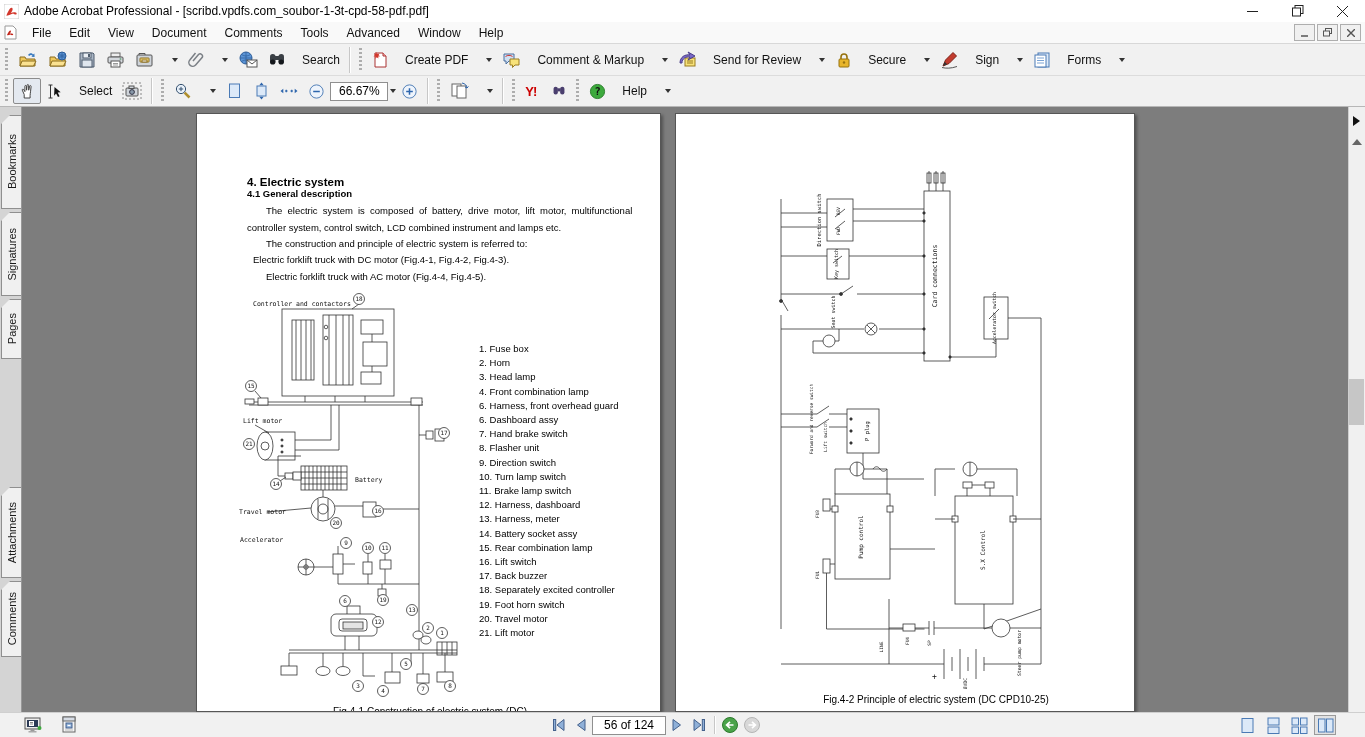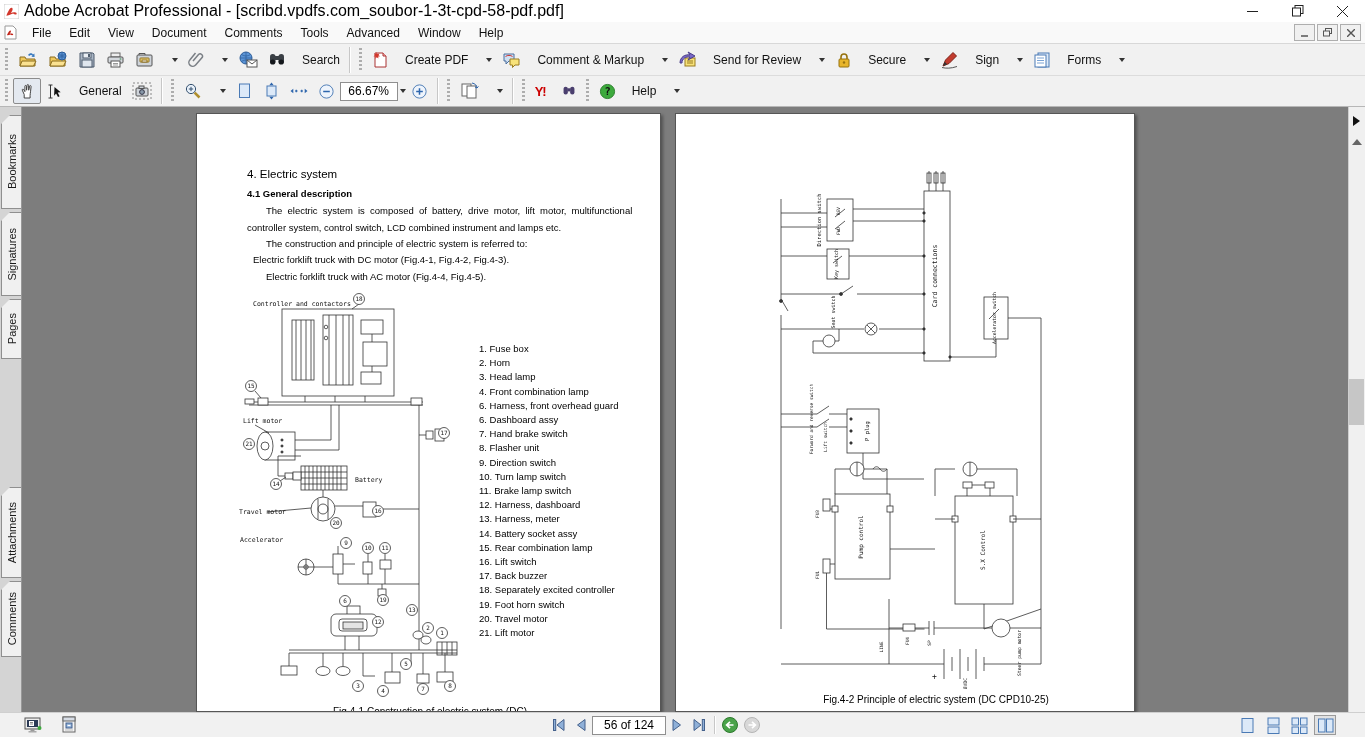--- a/index.html
+++ b/index.html
@@ -1,20 +1,20 @@
 <!DOCTYPE html>
 <html><head>
 <meta charset="utf-8">
 <style>
 *{margin:0;padding:0;box-sizing:border-box}
 html,body{width:1365px;height:737px;overflow:hidden}
 body{font-family:"Liberation Sans",sans-serif;background:#9a9a9a}
 #app{position:relative;width:1365px;height:737px;background:#7d7d7d;overflow:hidden}
 
-.titlebar{position:absolute;top:0;left:0;width:100%;height:22px;background:#fff;display:flex;align-items:center;font-size:16px;color:#000}
+.titlebar{position:absolute;top:0;left:0;width:100%;height:22px;background:#fff;display:flex;align-items:center;font-size:12px;color:#000}
 .titlebar .appicon{margin:0 5px 0 4px;display:flex}
 .wincontrols{margin-left:auto;display:flex;height:100%}
 .wincontrols .wbtn{width:45px;height:100%;display:flex;align-items:center;justify-content:center;color:#222}
 
 .menubar{position:absolute;top:22px;left:0;width:100%;height:22px;background:#f9f9f9;border-bottom:1px solid #d8d8d8;display:flex;align-items:center;font-size:12px;color:#111}
 .menubar .docicon{margin:0 6px 0 4px;display:flex}
 .menu-item{padding:3px 9px;cursor:default}
 .docwincontrols{margin-left:auto;display:flex;gap:2px;margin-right:4px}
 .docwincontrols .dbtn{width:21px;height:17px;border:1px solid #aeaeae;background:#f0f0f0;display:flex;align-items:center;justify-content:center}
 
@@ -30,21 +30,21 @@
 .zoombox{width:58px}
 .ylabel{color:#c00;font-weight:bold;font-size:13px;letter-spacing:-1px}
 
 .main{position:absolute;top:107px;left:0;width:1365px;height:605px;background:#7d7d7d}
 .tabstrip{position:absolute;left:0;top:0;width:22px;height:605px;background:#d4d4d4;border-right:1px solid #989898}
 .vtab{position:absolute;left:1px;width:20px;background:#f0f0f0;border:1px solid #8f8f8f;border-right:none;clip-path:polygon(0 9px,9px 0,100% 0,100% 100%,0 100%);display:flex;align-items:center;justify-content:center}
 .vtab span{writing-mode:vertical-rl;transform:rotate(180deg);font-size:11px;color:#1a1a1a;white-space:nowrap}
 .page{position:absolute;top:6px;height:599px;background:#fff;border:1px solid #565656;box-shadow:2px 2px 3px rgba(0,0,0,.35);overflow:hidden}
 .lpage{left:196px;width:465px}
 .rpage{left:675px;width:460px}
-.doc-h1{position:absolute;left:50px;top:54px;font-size:11.5px;font-weight:normal;color:#000}
+.doc-h1{position:absolute;left:50px;top:62px;font-size:11.5px;font-weight:bold;color:#000}
 .doc-h2{position:absolute;left:50px;top:74px;font-size:9.5px;font-weight:bold;color:#000}
 .doc-p{position:absolute;font-size:9.5px;color:#000;white-space:nowrap}
 .legend{position:absolute;left:282px;top:228px;font-size:9.5px;color:#000;line-height:14.2px;white-space:nowrap}
 .caption{position:absolute;font-size:10px;color:#000;text-align:center;white-space:nowrap}
 
 .vscroll{position:absolute;right:0;top:0;width:17px;height:605px;background:#f0f0f0;border-left:1px solid #cfcfcf}
 .panebtn{position:absolute;right:2px;top:6px;width:13px;height:16px;background:#f0f0f0}
 .panebtn:before{content:"";position:absolute;left:3px;top:3px;border-left:7px solid #111;border-top:5px solid transparent;border-bottom:5px solid transparent}
 .sarrow{position:absolute;right:2px;top:28px;width:13px;height:14px}
 .sarrow:before{content:"";position:absolute;left:2px;top:4px;border-bottom:6px solid #666;border-left:5px solid transparent;border-right:5px solid transparent}
@@ -262,21 +262,21 @@
     <div class="tbtn pressed">
         <svg width="18" height="18" viewBox="0 0 18 18">
           <path d="M6.2 16v-3.5L4.3 8.2c-.4-.9.8-1.5 1.4-.6l1.2 2V4.2c0-1 1.4-1 1.5 0l.2 4 .5-5c.1-1 1.5-.9 1.5.1l.1 4.9.9-4c.2-1 1.6-.7 1.5.3l-.6 5.3c-.1 1.4-.4 2.4-.4 3.7V16z" fill="#fff" stroke="#444" stroke-width="1"></path>
         </svg>
       </div>
     <div class="tbtn">
       <svg width="17" height="17" viewBox="0 0 17 17">
           <path d="M4.5 2v13M2.5 2h4M2.5 15h4" stroke="#333" fill="none"></path>
           <path d="M8.5 4l6.2 5.2-3 .4 1.9 3.6-1.6.9-1.9-3.6-2 2.3z" fill="#111"></path>
         </svg>
-      <span>General</span>
+      <span>Select</span>
     </div>
     <div class="tbtn">
         <svg width="20" height="18" viewBox="0 0 20 18">
           <rect x="1" y="1" width="18" height="16" fill="none" stroke="#888" stroke-dasharray="2 2"></rect>
           <rect x="4" y="6" width="12" height="8" rx="1" fill="#cfd4da" stroke="#555"></rect>
           <rect x="7" y="4" width="5" height="2.5" fill="#cfd4da" stroke="#555"></rect>
           <circle cx="10" cy="10" r="2.4" fill="#89a" stroke="#334"></circle>
         </svg>
       </div>
     <div class="sep"></div>

